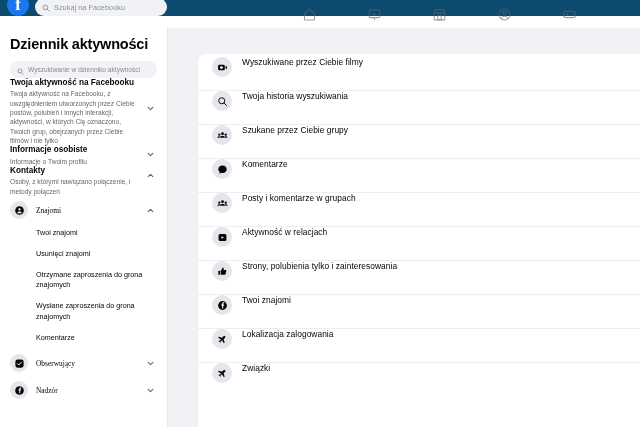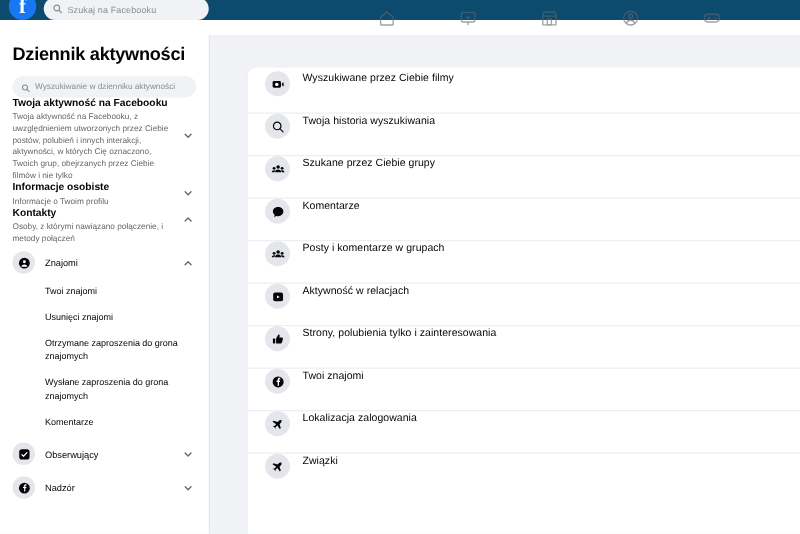--- a/index.html
+++ b/index.html
@@ -107,21 +107,21 @@
     display: flex; align-items: center; gap: 8px;
     height: 25px; margin-top: 2px; position: relative;
     padding-right: 20px;
   }
   .sub-ic {
     width: 18px; height: 18px; border-radius: 50%;
     background: #e4e6eb; flex: none;
     display: flex; align-items: center; justify-content: center;
   }
   .sub-ic svg { display: block; }
-  .sub-lbl { font-size: 7.4px; color: #050505; }
+  .sub-lbl { font-size: 7.4px; color: #050505; font-family: Liberation Serif, serif; }
   .sub-item .chev { top: 8px; }
 
   .leaf {
     font-size: 7.2px; color: #050505;
     line-height: 1.5; padding: 5px 0 5px 26px;
   }
 
   
   .main {
     position: absolute; left: 168px; top: 0;

